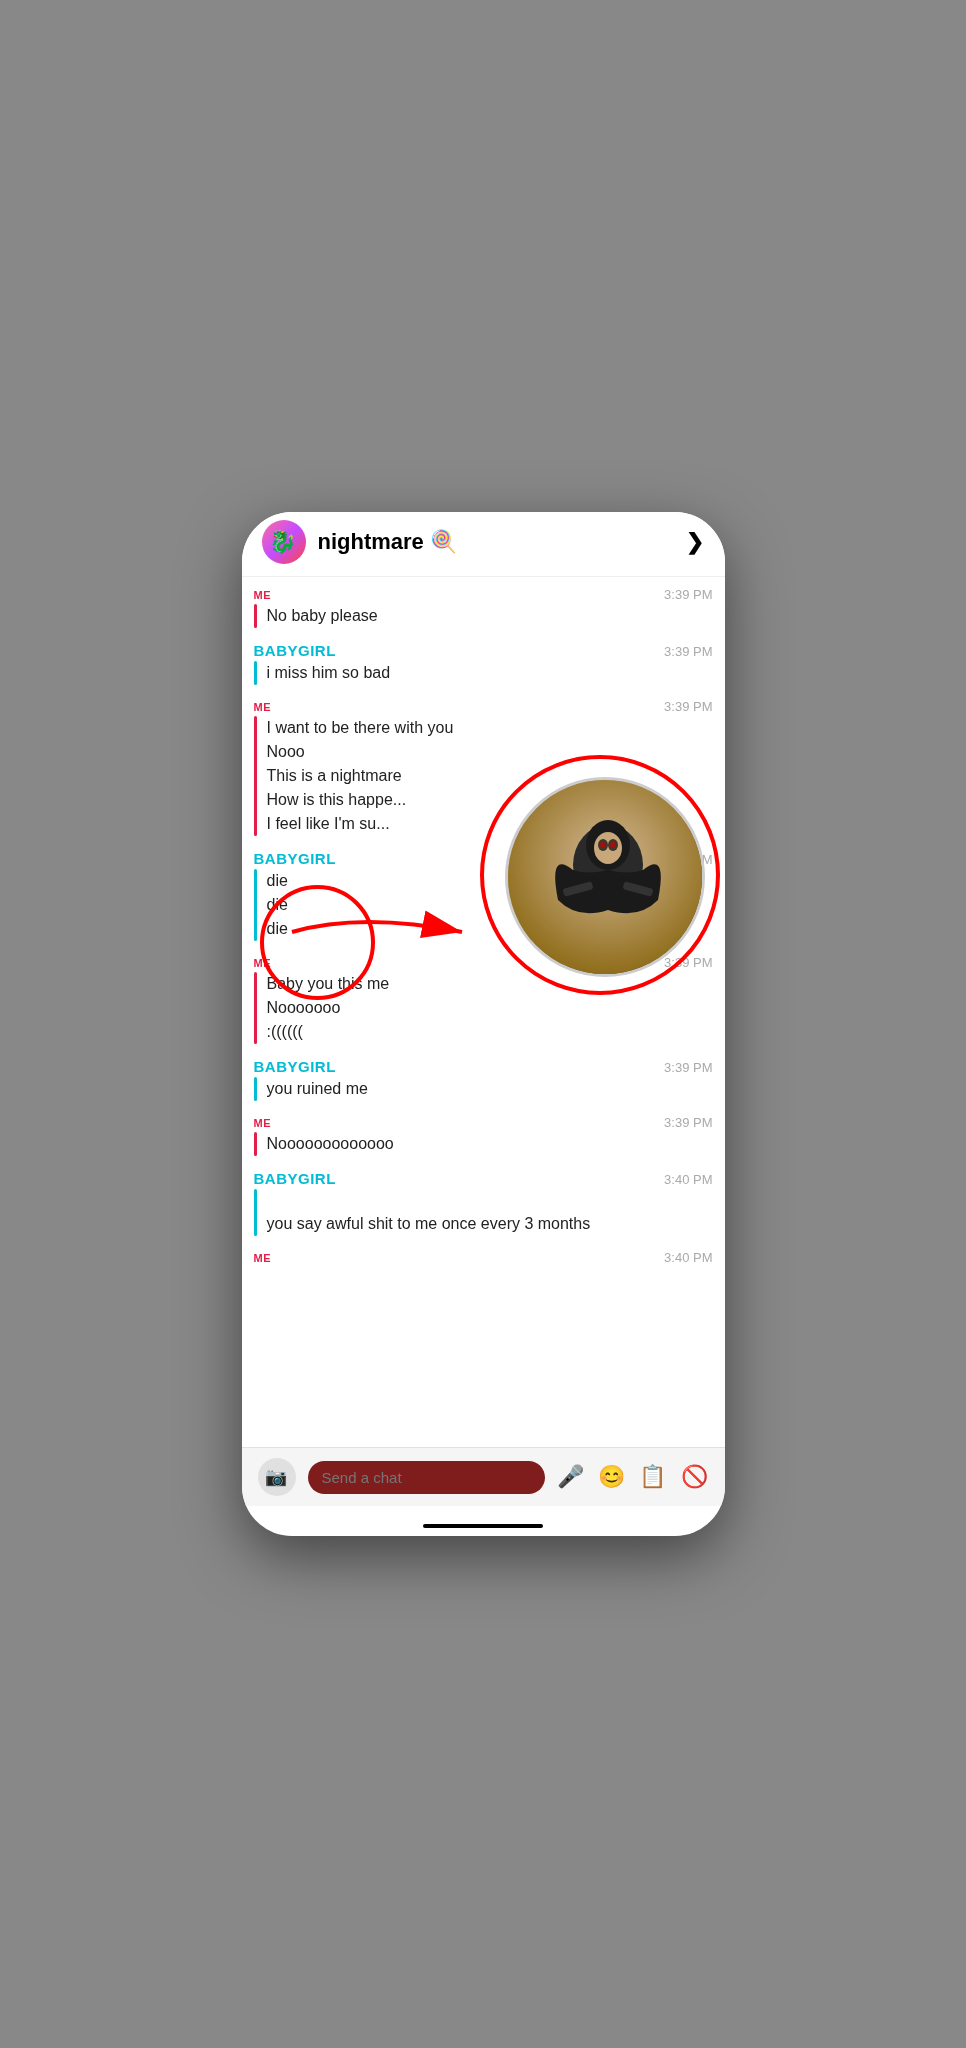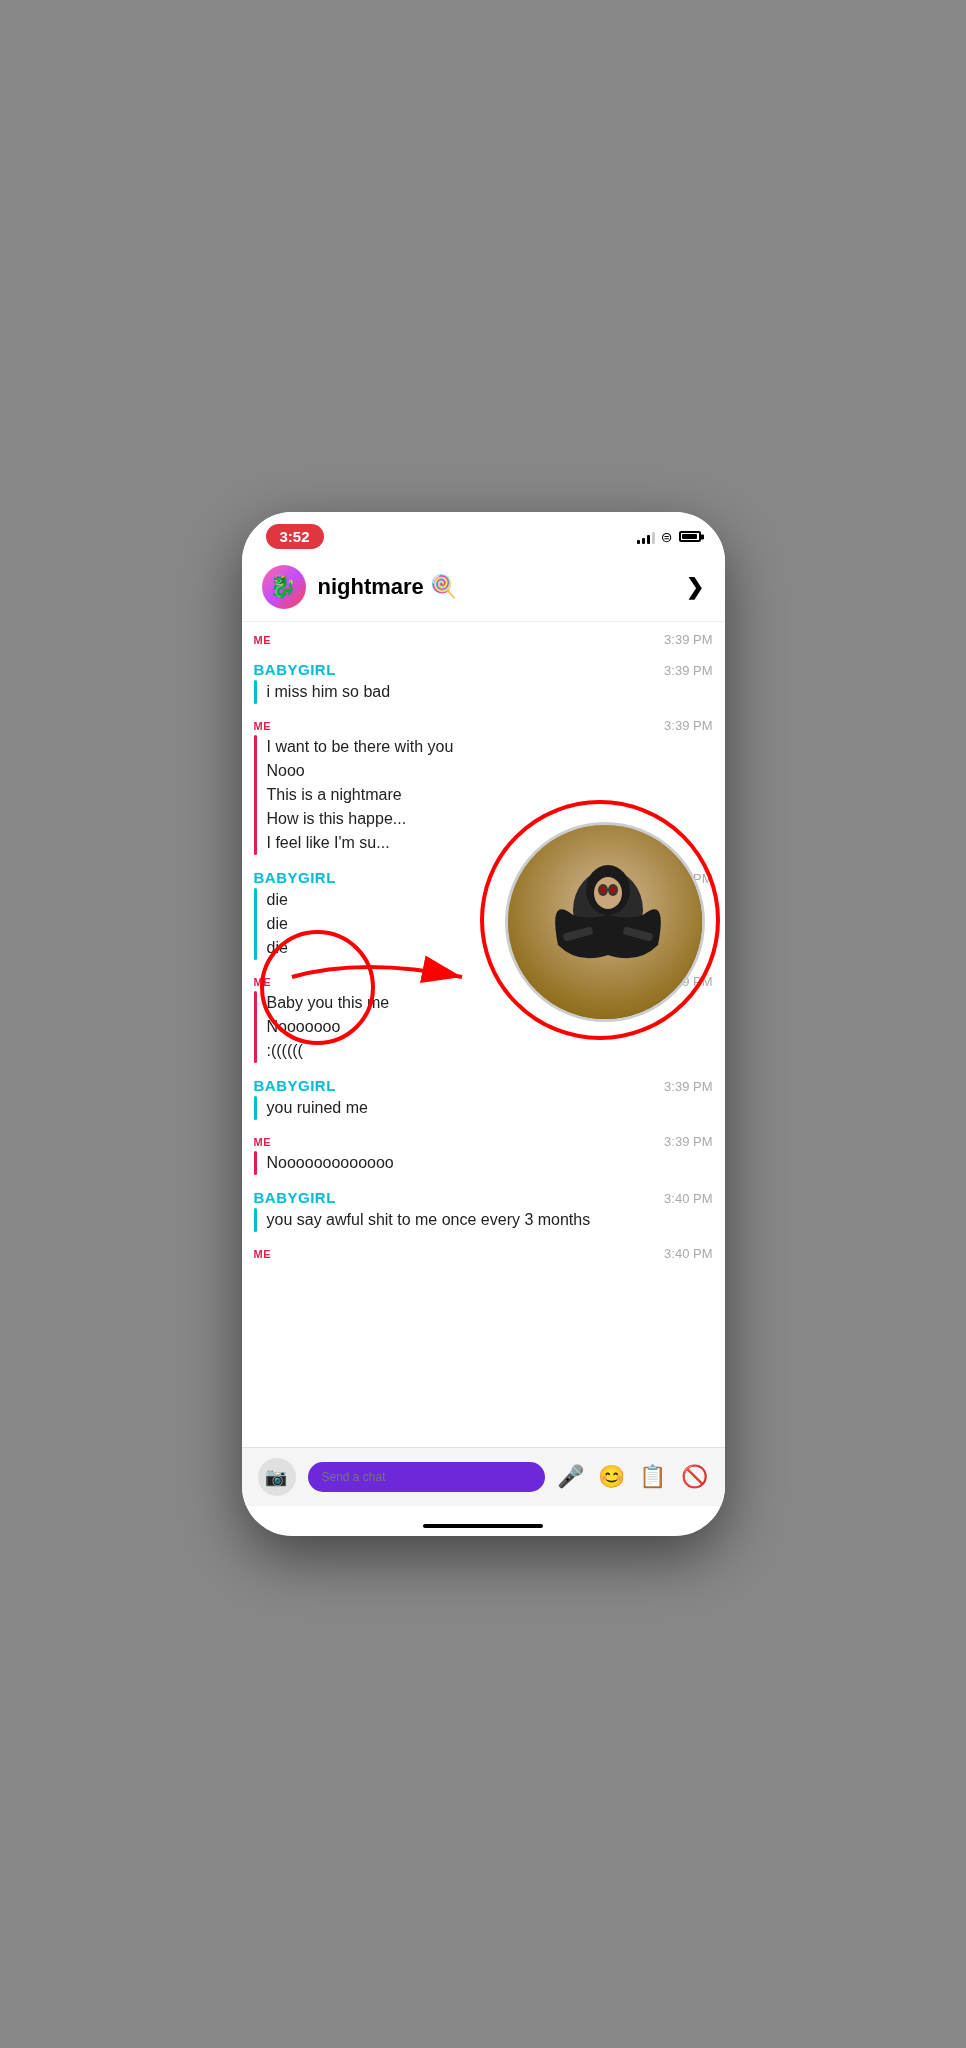--- a/index.html
+++ b/index.html
@@ -225,25 +225,25 @@
       background: #e0e0e0;
       border-radius: 50%;
       display: flex;
       align-items: center;
       justify-content: center;
       font-size: 18px;
       flex-shrink: 0;
     }
     .chat-input {
       flex: 1;
-      background: #6d28d9;
+      background: #7f1d1d;
       border: none;
       border-radius: 20px;
       padding: 8px 14px;
-      font-size: 12px;
+      font-size: 15px;
       color: #aaa;
       outline: none;
     }
     .input-icons {
       display: flex;
       gap: 14px;
       align-items: center;
     }
     .input-icon {
       font-size: 22px;
@@ -258,49 +258,38 @@
       height: 4px;
       background: #000;
       border-radius: 2px;
     }
   </style>
 </head>
 <body>
 
 <div class="phone">
 
-  <div class="status-bar">
-    <div class="status-time">3:52</div>
-    <div class="status-icons">
-      <div class="signal-bars">
-        <div class="signal-bar" style="height:4px"></div>
-        <div class="signal-bar" style="height:6px"></div>
-        <div class="signal-bar" style="height:9px"></div>
-        <div class="signal-bar" style="height:12px;background:#ccc"></div>
-      </div>
-      <div class="wifi-icon">⊜</div>
-      <div class="battery-icon">
-        <div class="battery-fill"></div>
-      </div>
-    </div>
-  </div>
 
   <div class="header">
     <div class="avatar">🐉</div>
     <div class="header-name">nightmare 🍭</div>
     <div class="header-chevron">❯</div>
   </div>
 
   <div class="chat-area">
 
     <div id="messages-container">
         <div class="message-group">
           <div class="message-meta">
             <span class="sender-me">ME</span>
             <span class="msg-time">3:39 PM</span>
+          </div>
+          <div class="message-content">
+            <div class="msg-bar bar-me"></div>
+            <div class="msg-text" style="white-space: pre-line;">No baby please</div>
           </div>
         </div>
         <div class="message-group">
           <div class="message-meta">
             <span class="sender-other">BABYGIRL</span>
             <span class="msg-time">3:39 PM</span>
           </div>
           <div class="message-content">
             <div class="msg-bar bar-other"></div>
             <div class="msg-text" style="white-space: pre-line;">i miss him so bad</div>
@@ -364,21 +353,21 @@
             <div class="msg-text" style="white-space: pre-line;">Nooooooooooooo</div>
           </div>
         </div>
         <div class="message-group">
           <div class="message-meta">
             <span class="sender-other">BABYGIRL</span>
             <span class="msg-time">3:40 PM</span>
           </div>
           <div class="message-content">
             <div class="msg-bar bar-other"></div>
-            <div class="msg-text" style="white-space: pre-line;">you say awful shit to me once every 3 months</div>
+            <div class="msg-text" style="white-space: pre-line; margin-top: 23px;">you say awful shit to me once every 3 months</div>
           </div>
         </div>
         <div class="message-group">
           <div class="message-meta">
             <span class="sender-me">ME</span>
             <span class="msg-time">3:40 PM</span>
           </div>
         </div>
       </div>
 

